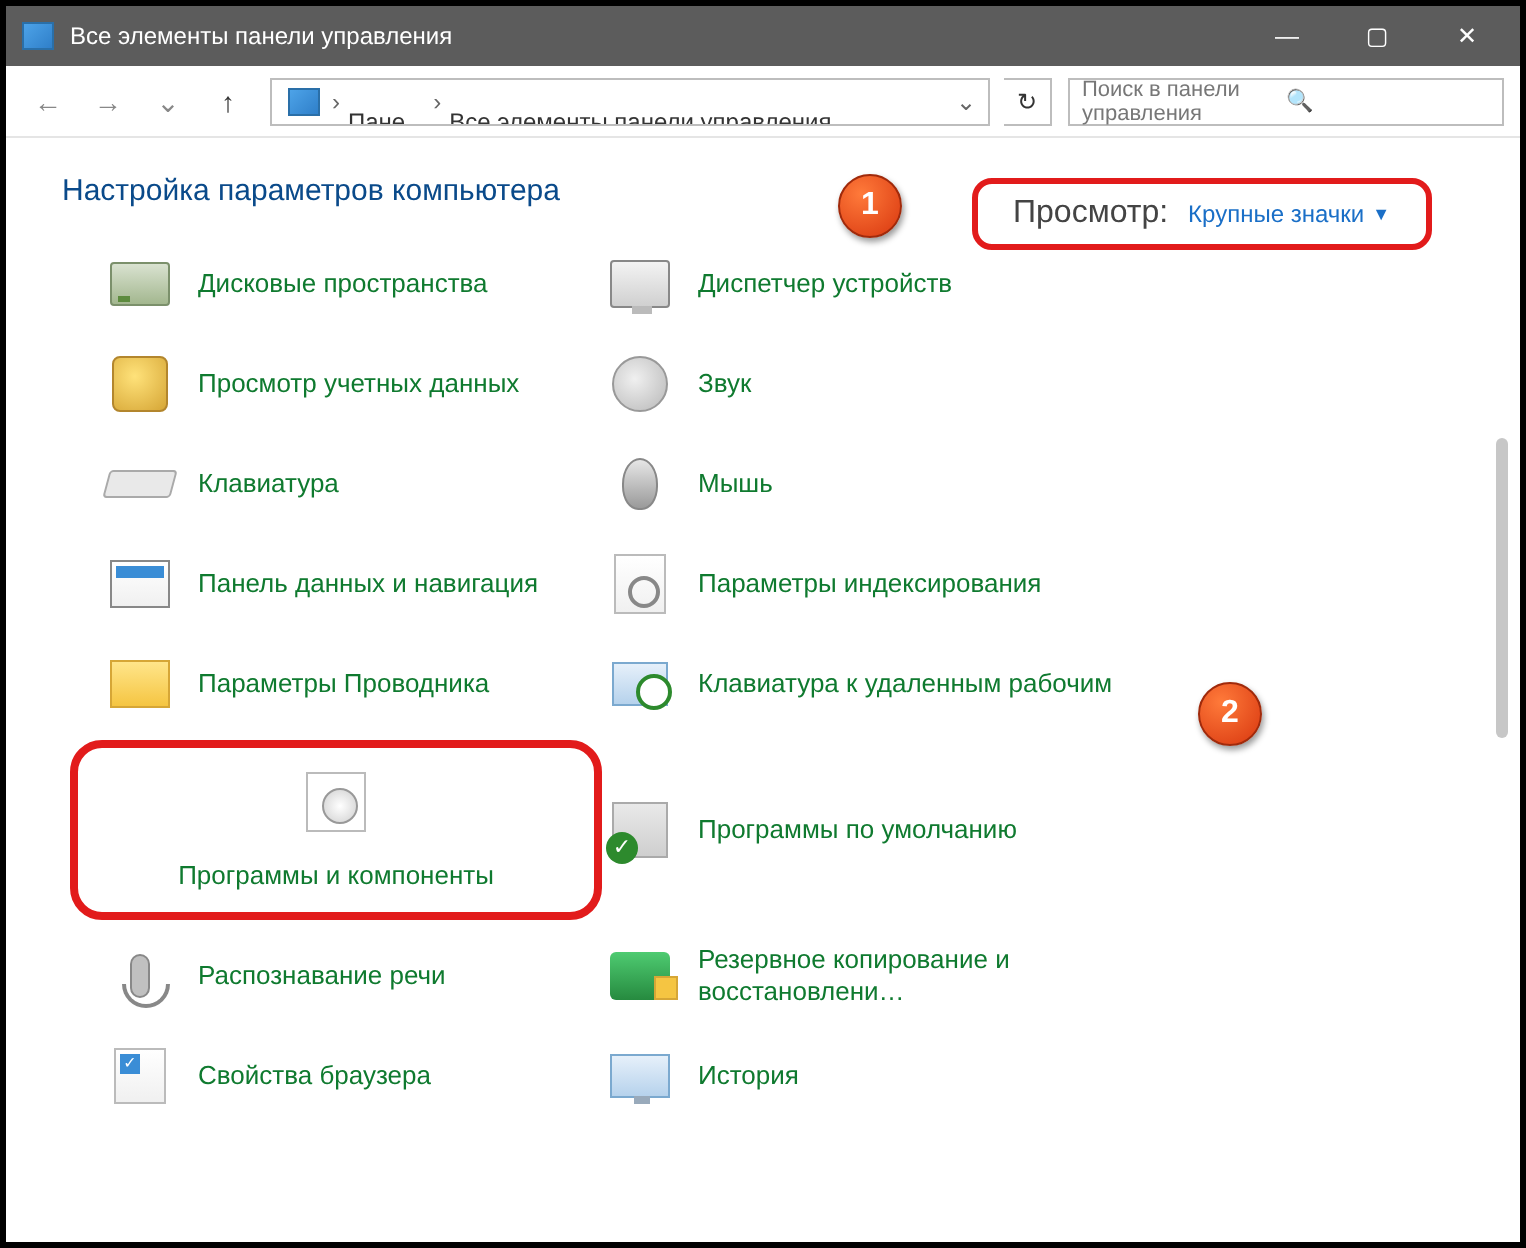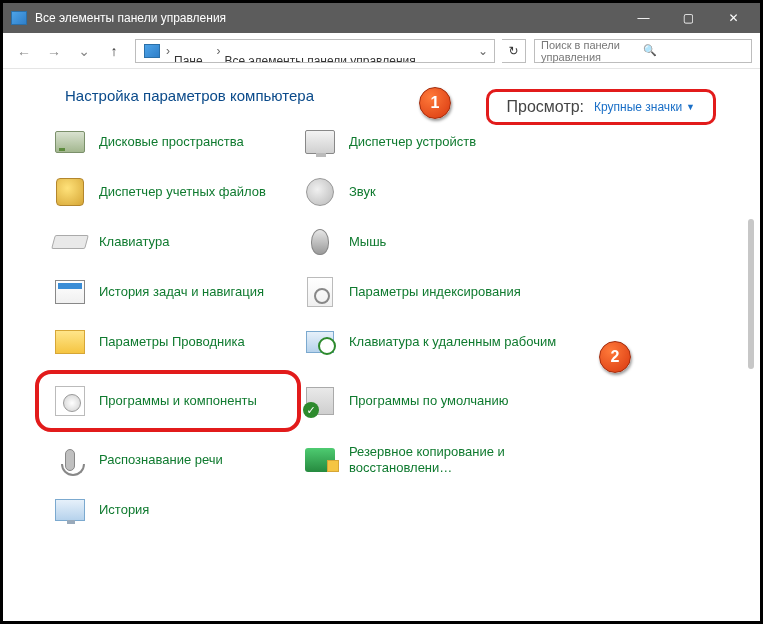--- a/index.html
+++ b/index.html
@@ -19,34 +19,34 @@
 .pathbar { flex: 1; height: 24px; border: 1px solid #bdbdbd; display: flex; align-items: center; padding: 0 4px; margin: 0 4px; background: #fff; overflow: hidden; }
 .pathbar .seg { color: #333; padding: 0 2px; white-space: nowrap; margin-top: 21px; }
 .pathbar .chev { color: #666; padding: 0 2px; }
 .pathbar .app-icon { width: 16px; height: 14px; background: linear-gradient(135deg,#4da3e8,#2f7fc9); border:1px solid #2a6fa8; margin: 0 4px; display:inline-block; }
 .refresh { width: 24px; height: 24px; display: flex; align-items: center; justify-content: center; color: #333; margin-left:-1px; border:1px solid #bdbdbd; border-left:none; }
 .searchbox { width: 218px; height: 24px; border: 1px solid #bdbdbd; display: flex; align-items: center; padding: 0 6px; margin-left: 4px; color: #777; }
 .searchbox span { flex: 1; font-size: 11px; }
 .searchbox .sicon { color: #666; }
 
 
-.heading-row { display: flex; align-items: center; padding: 18px 44px 12px 62px; position: relative; }
+.heading-row { display: flex; align-items: center; padding: 18px 44px 12px 28px; position: relative; }
 .heading { color: #0a4a8a; font-size: 15px; }
 .viewby { position: absolute; right: 44px; top: 20px; border: 3px solid #e21b1b; border-radius: 10px; padding: 6px 18px; display: flex; align-items: center; gap: 10px; }
 .viewby .lbl { color: #444; font-size: 16px; }
 .viewby .val { color: #1a6fc7; font-size: 12px; display: flex; align-items: center; gap: 4px; }
 .viewby .arrow { font-size: 9px; color: #1a6fc7; }
 
 
 .content { position: relative; padding: 6px 36px 10px 50px; height: calc(100% - 30px - 36px - 60px); overflow: hidden; }
 .grid { display: grid; grid-template-columns: 230px 260px; column-gap: 20px; row-gap: 10px; }
 .item { display: flex; align-items: center; gap: 12px; min-height: 40px; }
 .item .icon { width: 34px; height: 34px; flex-shrink: 0; display:flex; align-items:center; justify-content:center; }
 .item .label { color: #0f7a2f; font-size: 13px; line-height: 1.2; }
-.item.highlight { outline: 4px solid #e21b1b; border-radius: 12px; padding: 10px 14px; margin: 2px -14px; }
+.item.highlight { outline: 4px solid #e21b1b; border-radius: 12px; padding: 10px 4px; margin: 2px -14px; flex-direction: column; }
 
 
 .ic-drive { background: linear-gradient(#d9e2d0,#a3b78f); border:1px solid #7b906b; border-radius:2px; position:relative; width:30px; height:22px;}
 .ic-drive::after{content:"";position:absolute;bottom:1px;left:3px;width:6px;height:3px;background:#5d8b3e;}
 .ic-monitor{ width:30px; height:24px; border:1px solid #888; background:linear-gradient(#f3f3f3,#d0d0d0); border-radius:2px; position:relative;}
 .ic-monitor::after{content:"";position:absolute;bottom:-4px;left:10px;width:10px;height:4px;background:#bbb;}
 .ic-group{width:28px;height:28px;background:radial-gradient(circle at 40% 35%,#ffe27a,#d6a636);border-radius:4px;border:1px solid #b3862d;}
 .ic-speaker{width:28px;height:28px;border-radius:50%;background:radial-gradient(circle at 40% 40%,#f0f0f0,#b8b8b8);border:1px solid #999;}
 .ic-folder{width:30px;height:24px;background:linear-gradient(#ffe58a,#f5c542);border-radius:2px;border:1px solid #d6a636;}
 .ic-keyboard{width:34px;height:14px;background:#e9e9e9;border:1px solid #aaa;border-radius:2px;transform:skewX(-15deg);}
@@ -140,21 +140,21 @@
         <div class="icon">
             <div class="ic-monitor"></div>
           </div>
         <div class="label">Диспетчер устройств</div>
       </div>
 
       <div class="item">
         <div class="icon">
             <div class="ic-group"></div>
           </div>
-        <div class="label">Диспетчер учетных файлов</div>
+        <div class="label">Просмотр учетных данных</div>
       </div>
       <div class="item">
         <div class="icon">
             <div class="ic-speaker"></div>
           </div>
         <div class="label">Звук</div>
       </div>
 
       <div class="item">
         <div class="icon">
@@ -166,21 +166,21 @@
       <div class="item">
         <div class="icon">
             <div class="ic-mouse"></div>
           </div>
         <div class="label">Мышь</div>
       </div>
       <div class="item">
         <div class="icon">
             <div class="ic-taskbar"></div>
           </div>
-        <div class="label">История задач и навигация</div>
+        <div class="label">Панель данных и навигация</div>
       </div>
 
       <div class="item">
         <div class="icon">
             <div class="ic-index"></div>
           </div>
         <div class="label">Параметры индексирования</div>
       </div>
       <div class="item">
         <div class="icon">
@@ -215,20 +215,26 @@
         <div class="label">Распознавание речи</div>
       </div>
 
       <div class="item">
         <div class="icon">
             <div class="ic-backup"></div>
           </div>
         <div class="label">Резервное копирование и восстановлени…</div>
       </div>
 
+      <div class="item">
+        <div class="icon">
+            <div class="ic-browser"></div>
+          </div>
+        <div class="label">Свойства браузера</div>
+      </div>
       <div class="item">
         <div class="icon">
             <div class="ic-system"></div>
           </div>
         <div class="label">История</div>
       </div>
 
     </div>
   </div>
 

